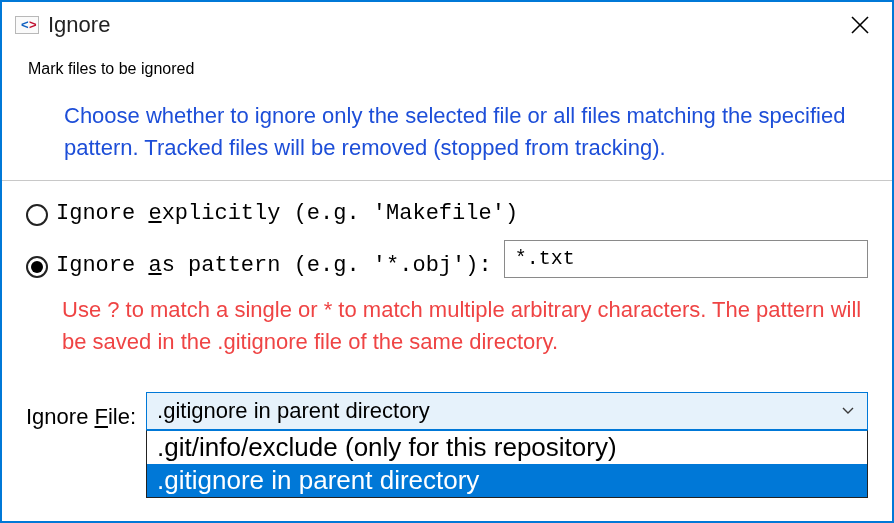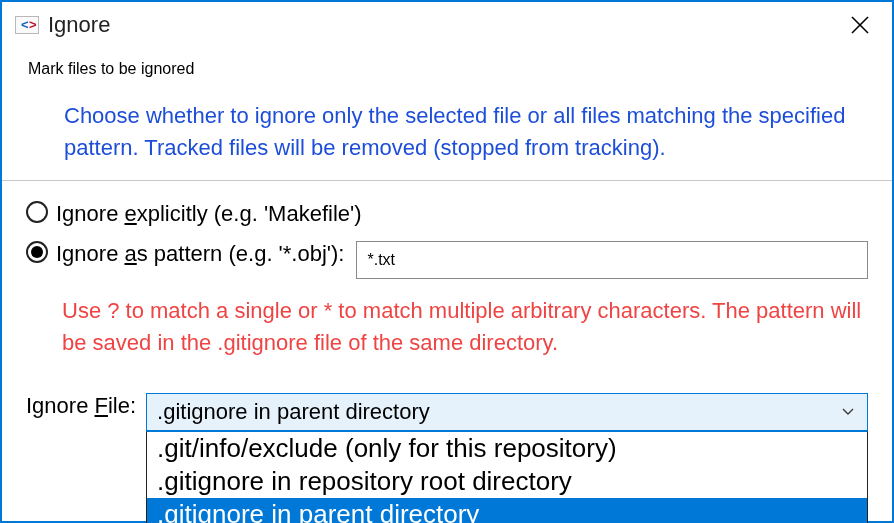--- a/index.html
+++ b/index.html
@@ -56,22 +56,23 @@
   .separator {
     border: none;
     border-top: 1px solid #c8c8c8;
     margin: 0;
   }
   .body {
     padding: 14px 24px 0 24px;
   }
   .radio-row {
     display: flex;
-    align-items: flex-start;
+    align-items: flex-end;
     margin: 6px 0 14px 0;
+    font-family: Liberation Mono, monospace;
   }
   .radio-outer {
     width: 22px; height: 22px;
     border: 2px solid #222;
     border-radius: 50%;
     display: inline-flex; align-items: center; justify-content: center;
     margin-right: 8px;
     background: #fff;
     flex-shrink: 0;
   }
@@ -83,33 +84,33 @@
     display: block;
   }
   .radio-label { font-size: 22px; }
   .radio-label .mn { text-decoration: underline; }
   .pattern-input {
     margin-left: 12px;
     flex: 1;
     height: 38px;
     border: 1px solid #8a8a8a;
     padding: 18px 10px;
-    font-size: 16px;
+    font-size: 20px;
     font-family: inherit;
     outline: none;
   }
   .hint {
     font-size: 22px;
     color: #ef4444;
     line-height: 1.45;
     padding: 2px 6px 0 36px;
   }
   .file-row {
     display: flex;
-    align-items: flex-start;
+    align-items: flex-end;
     margin-top: 34px;
     padding: 0 0 0 0;
   }
   .file-label {
     font-size: 22px;
     margin-right: 10px;
     white-space: nowrap;
   }
   .file-label .mn { text-decoration: underline; }
   .combo {
@@ -202,21 +203,20 @@
         <div class="combo-box">
           <span class="combo-value">.gitignore in parent directory</span>
           <span class="combo-chevron">
             <svg width="14" height="10" viewBox="0 0 14 10">
               <polyline points="2,2 7,7 12,2" fill="none" stroke="#3a3a3a" stroke-width="1.4"></polyline>
             </svg>
           </span>
         </div>
         <div class="dropdown">
           <div class="dropdown-item">.git/info/exclude (only for this repository)</div>
-          <div class="dropdown-item">.gitignore in repository root directory</div>
           <div class="dropdown-item selected">.gitignore in parent directory</div>
         </div>
       </div>
     </div>
 
   </div>
 
 </div>
 
 </body></html>

